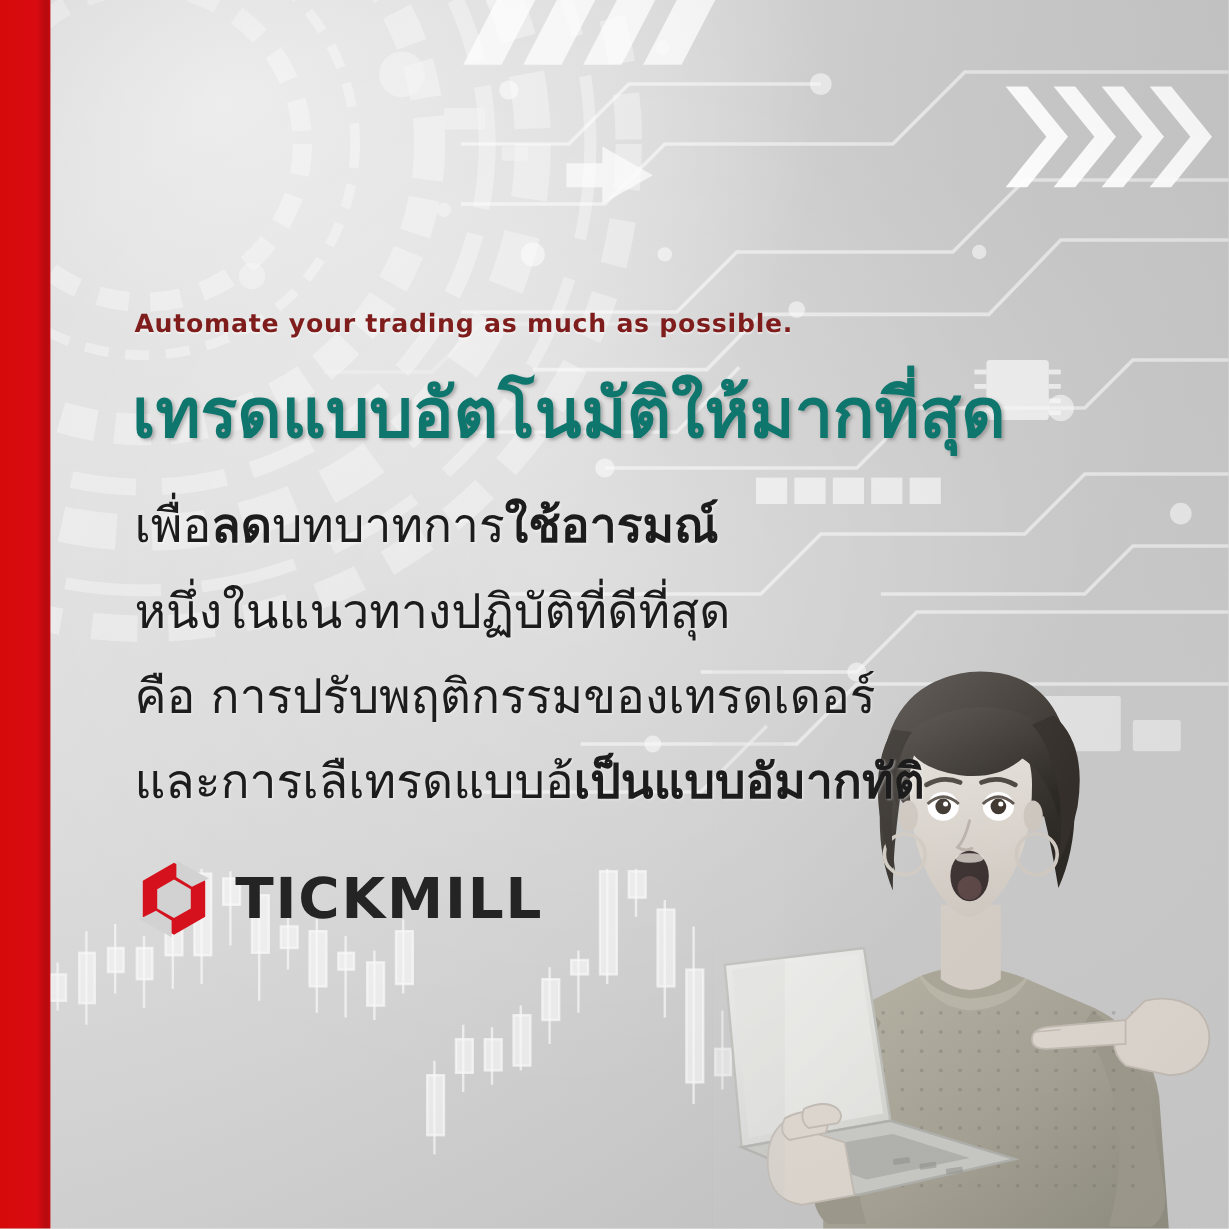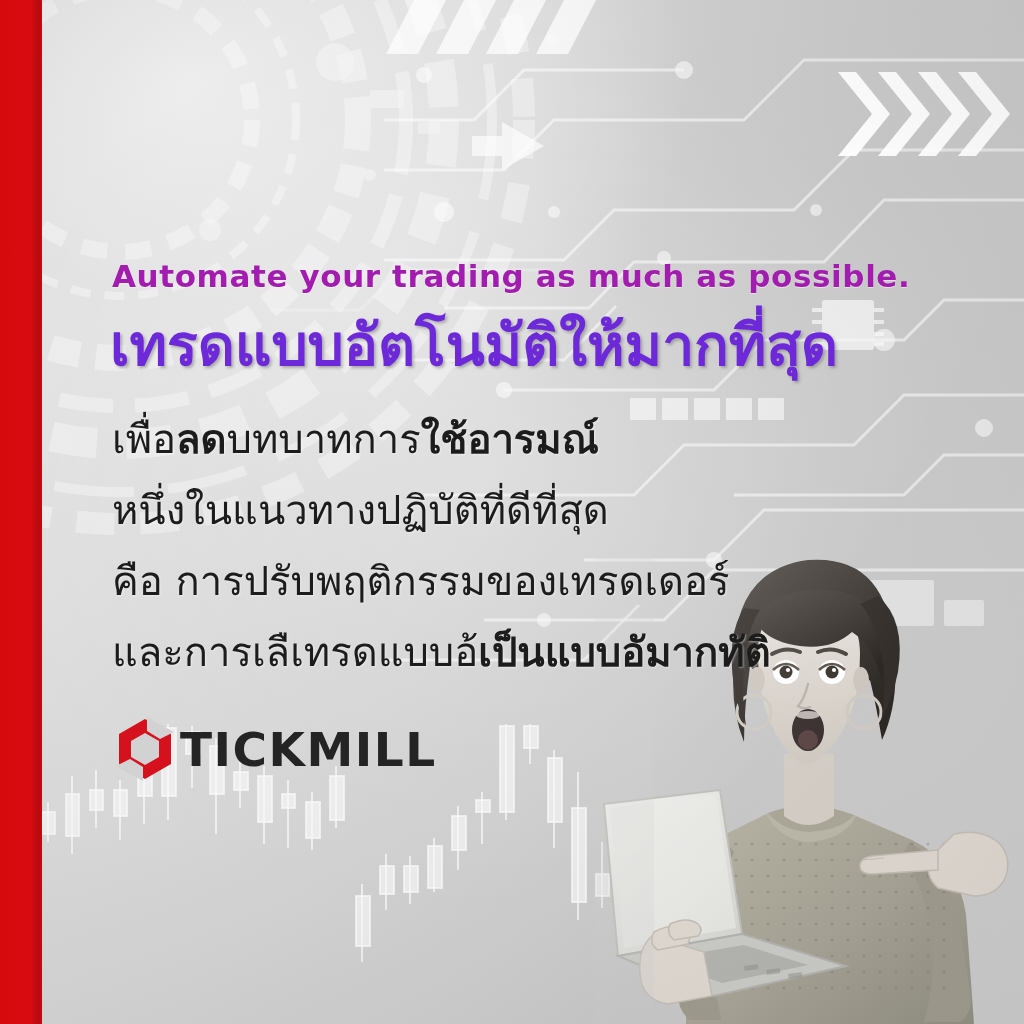--- a/index.html
+++ b/index.html
@@ -57,44 +57,44 @@
     font-family:"DejaVu Sans","Liberation Sans",sans-serif;
     font-weight:bold;font-size:37px;letter-spacing:.5px;color:#fff;
     line-height:52px;white-space:nowrap;
     text-shadow:0 1px 2px rgba(120,0,0,.35);
   }
 
   
   .tagline{
     position:absolute;left:112px;top:258px;width:830px;
     font-family:"DejaVu Sans","Liberation Sans",sans-serif;
-    font-weight:bold;font-size:31px;letter-spacing:.6px;color:#a21caf;
+    font-weight:bold;font-size:21px;letter-spacing:.6px;color:#7f1d1d;
     white-space:nowrap;
     text-shadow:0 1px 1px rgba(255,255,255,.5);
   }
 
   .headline{
     position:absolute;left:110px;top:312px;width:860px;
     font-family:"DejaVu Sans","Liberation Sans",sans-serif;
     font-weight:bold;font-size:57px;line-height:66px;letter-spacing:0px;
-    color:#6d28d9;white-space:nowrap;
+    color:#0f766e;white-space:nowrap;
     text-shadow:2px 2px 3px rgba(90,90,90,.42);
   }
 
   .body-block{
     position:absolute;left:112px;top:404px;width:720px;
     font-family:"DejaVu Sans","Liberation Sans",sans-serif;
     font-size:40px;line-height:71px;color:#1c1c1c;
     text-shadow:1px 1px 2px rgba(255,255,255,.45);
   }
   .body-block .ln{white-space:nowrap;}
   .body-block b{font-weight:bold;}
 
   
-  .logo{position:absolute;left:114px;top:716px;height:66px;display:flex;align-items:center;gap:4px;}
+  .logo{position:absolute;left:114px;top:716px;height:66px;display:flex;align-items:center;gap:20px;}
   .logo-mark{width:62px;height:64px;}
   .logo-mark svg{width:100%;height:100%;}
   .logo-word{
     font-family:"DejaVu Sans","Liberation Sans",sans-serif;
     font-weight:bold;font-size:47px;letter-spacing:1.5px;color:#242424;line-height:1;
   }
 </style>
 </head>
 <body>
 

